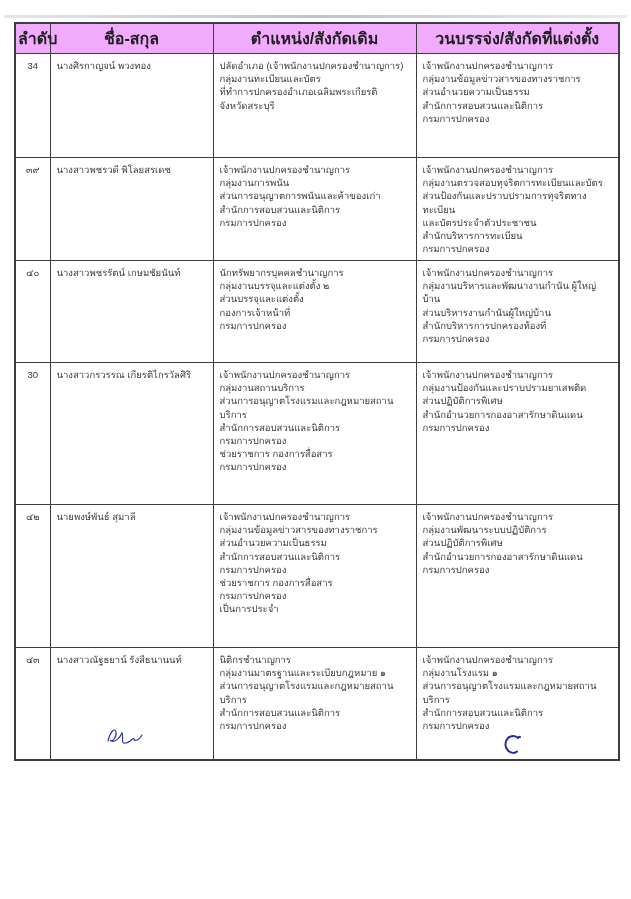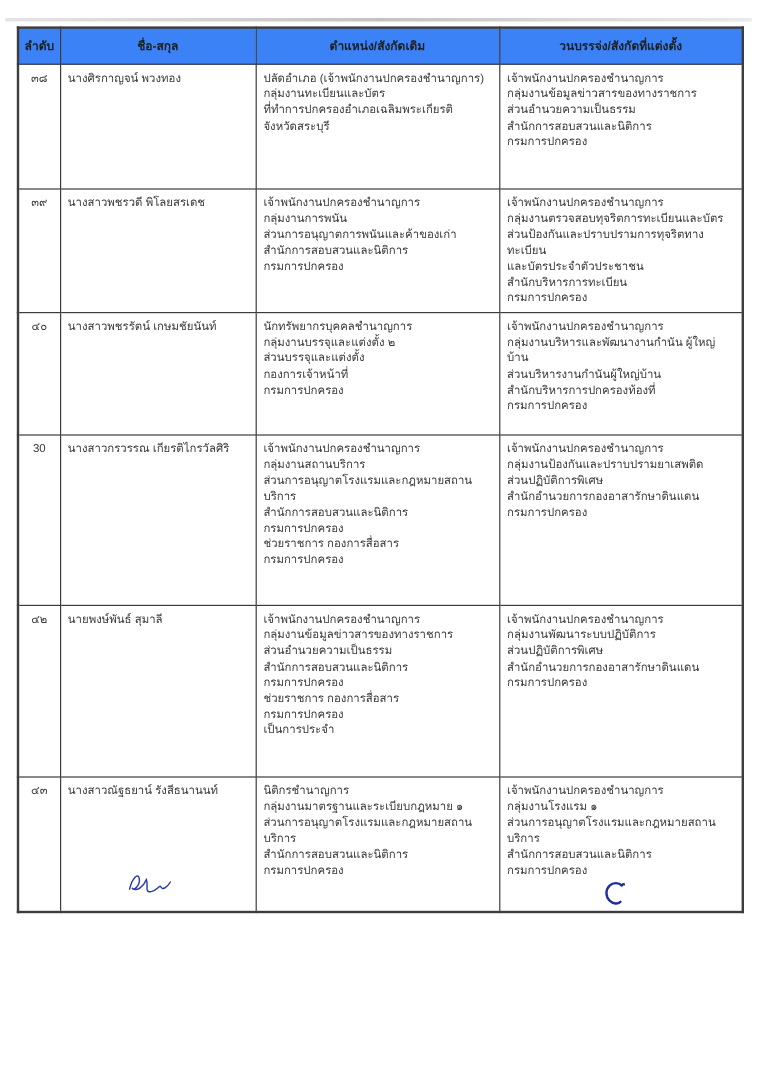--- a/index.html
+++ b/index.html
@@ -15,24 +15,24 @@
     background:linear-gradient(90deg,rgba(150,150,150,.25),rgba(120,120,120,.45),rgba(150,150,150,.2));
     border-radius:2px;
   }
   table.roster{
     position:absolute;top:22px;left:14px;
     width:604px;
     border-collapse:collapse;table-layout:fixed;
     border:2px solid #3d3d3d;
   }
   .roster th{
-    background:#3b82f6;
+    background:#f0abfc;
     border:1px solid #3d3d3d;
     height:29px;
-    font-size:10px;font-weight:bold;color:#1e1e1e;
+    font-size:16px;font-weight:bold;color:#1e1e1e;
     vertical-align:middle;
     padding:0 2px;
   }
   .roster td{
     border:1px solid #3d3d3d;
     vertical-align:top;
     font-size:9.5px;line-height:13.2px;color:#3a3a3a;
     padding:5px 6px 4px 6px;
     position:relative;
   }
@@ -75,21 +75,21 @@
       <tr>
         <th>ลำดับ</th>
         <th>ชื่อ-สกุล</th>
         <th>ตำแหน่ง/สังกัดเดิม</th>
         <th>วนบรรจ่ง/สังกัดที่แต่งตั้ง</th>
       </tr>
     </thead>
     <tbody id="table-body">
         <tr>
       <td class="no-cell">
-        <span class="cell-text">๓๘</span>
+        <span class="cell-text">34</span>
       </td>
       <td>
         <span class="cell-text">นางศิรกาญจน์ พวงทอง</span>
         
       </td>
       <td>
         <span class="cell-text">ปลัดอำเภอ (เจ้าพนักงานปกครองชำนาญการ)
 กลุ่มงานทะเบียนและบัตร
 ที่ทำการปกครองอำเภอเฉลิมพระเกียรติ
 จังหวัดสระบุรี</span>

